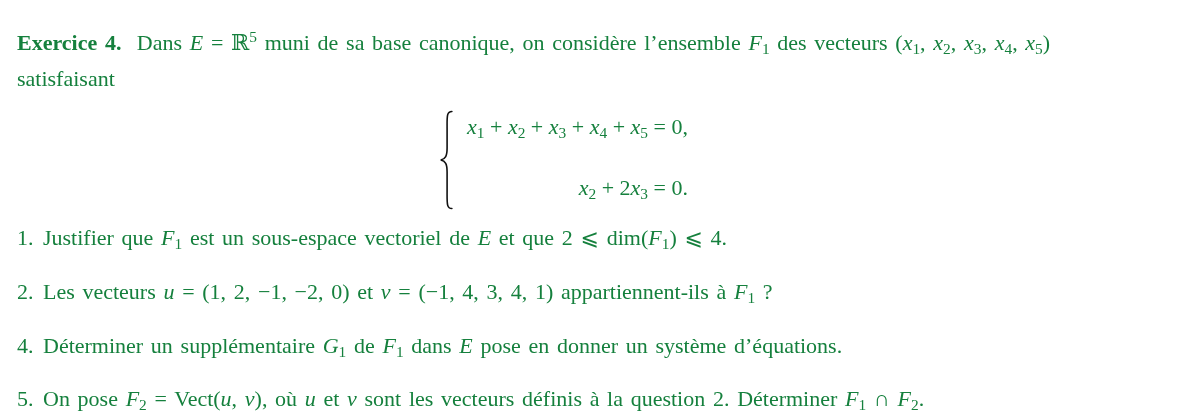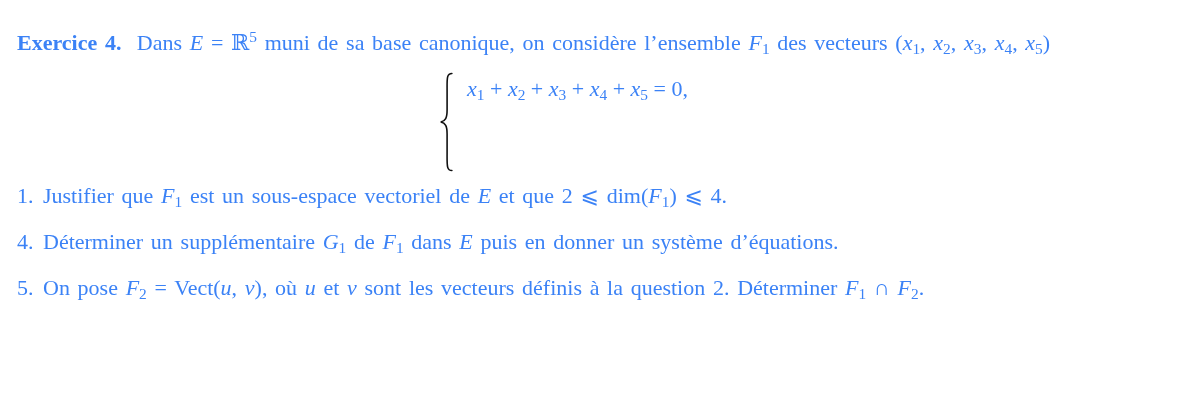--- a/index.html
+++ b/index.html
@@ -2,85 +2,90 @@
 <html><head>
 <meta charset="utf-8">
 <style>
   html, body { margin: 0; padding: 0; background: #ffffff; }
   .page {
     position: relative;
     width: 1180px;
     height: 417px;
     box-sizing: border-box;
     background: #ffffff;
-    color: #3b82f6;
+    color: #15803d;
     font-family: "Liberation Serif", "DejaVu Serif", "DejaVu Sans", serif;
     font-size: 22px;
     padding: 22px 14px 0 17px;
     overflow: hidden;
   }
   .intro-line {
     white-space: nowrap;
     line-height: 30px;
     word-spacing: 0.10em;
   }
   .system {
     display: flex;
     align-items: center;
     margin-left: 420px;
-    margin-top: 8px;
+    margin-top: 16px;
     height: 100px;
   }
   .brace-svg { width: 17px; height: 100px; display: block; }
   .eq-col {
     display: flex;
     flex-direction: column;
     justify-content: space-between;
     text-align: right;
     padding-left: 13px;
     height: 100px;
   }
   .eq { line-height: 33px; white-space: nowrap; }
   .questions { margin-top: 8px; }
   .question {
     white-space: nowrap;
-    line-height: 24px;
+    line-height: 32px;
     margin-bottom: 16px;
     word-spacing: 0.10em;
     margin-top: 12px;
   }
   .qnum { display: inline-block; min-width: 26px; }
   .seg-b   { font-weight: 700; }
   .seg-i   { font-style: italic; }
   .seg-sub { font-size: 0.70em; vertical-align: -0.24em; }
   .seg-sup { font-size: 0.70em; vertical-align: 0.55em; }
 </style>
 </head>
 <body>
 
 <div class="page">
 
   <div>
     <div class="intro-line"><span class="seg-b">Exercice 4.</span><span>&nbsp; Dans </span><span class="seg-i">E</span><span> = ℝ</span><span class="seg-sup">5</span><span> muni de sa base canonique, on considère l’ensemble </span><span class="seg-i">F</span><span class="seg-sub">1</span><span> des vecteurs (</span><span class="seg-i">x</span><span class="seg-sub">1</span><span>, </span><span class="seg-i">x</span><span class="seg-sub">2</span><span>, </span><span class="seg-i">x</span><span class="seg-sub">3</span><span>, </span><span class="seg-i">x</span><span class="seg-sub">4</span><span>, </span><span class="seg-i">x</span><span class="seg-sub">5</span><span>)</span></div>
+    <div class="intro-line"><span>satisfaisant</span></div>
   </div>
 
   <div class="system">
     <svg class="brace-svg" viewBox="0 0 16 100" preserveAspectRatio="none">
       <path d="M 14 1.5 C 9 1.5 9.5 7 9.5 18 L 9.5 38 C 9.5 46 8 49 3.5 50 C 8 51 9.5 54 9.5 62 L 9.5 82 C 9.5 93 9 98.5 14 98.5" stroke="#111111" stroke-width="1.5" fill="none" stroke-linecap="round"></path>
     </svg>
     <div class="eq-col">
       <div class="eq"><span class="seg-i">x</span><span class="seg-sub">1</span><span> + </span><span class="seg-i">x</span><span class="seg-sub">2</span><span> + </span><span class="seg-i">x</span><span class="seg-sub">3</span><span> + </span><span class="seg-i">x</span><span class="seg-sub">4</span><span> + </span><span class="seg-i">x</span><span class="seg-sub">5</span><span> = 0,</span></div>
+      <div class="eq"><span class="seg-i">x</span><span class="seg-sub">2</span><span> + 2</span><span class="seg-i">x</span><span class="seg-sub">3</span><span> = 0.</span></div>
     </div>
   </div>
 
   <div class="questions">
     <div class="question">
       <span class="qnum">1.</span><span class="qtext"><span>Justifier que </span><span class="seg-i">F</span><span class="seg-sub">1</span><span> est un sous-espace vectoriel de </span><span class="seg-i">E</span><span> et que 2 ⩽ dim(</span><span class="seg-i">F</span><span class="seg-sub">1</span><span>) ⩽ 4.</span></span>
     </div>
     <div class="question">
-      <span class="qnum">4.</span><span class="qtext"><span>Déterminer un supplémentaire </span><span class="seg-i">G</span><span class="seg-sub">1</span><span> de </span><span class="seg-i">F</span><span class="seg-sub">1</span><span> dans </span><span class="seg-i">E</span><span> puis en donner un système d’équations.</span></span>
+      <span class="qnum">2.</span><span class="qtext"><span>Les vecteurs </span><span class="seg-i">u</span><span> = (1, 2, −1, −2, 0) et </span><span class="seg-i">v</span><span> = (−1, 4, 3, 4, 1) appartiennent-ils à </span><span class="seg-i">F</span><span class="seg-sub">1</span><span> ?</span></span>
+    </div>
+    <div class="question">
+      <span class="qnum">4.</span><span class="qtext"><span>Déterminer un supplémentaire </span><span class="seg-i">G</span><span class="seg-sub">1</span><span> de </span><span class="seg-i">F</span><span class="seg-sub">1</span><span> dans </span><span class="seg-i">E</span><span> pose en donner un système d’équations.</span></span>
     </div>
     <div class="question">
       <span class="qnum">5.</span><span class="qtext"><span>On pose </span><span class="seg-i">F</span><span class="seg-sub">2</span><span> = Vect(</span><span class="seg-i">u</span><span>, </span><span class="seg-i">v</span><span>), où </span><span class="seg-i">u</span><span> et </span><span class="seg-i">v</span><span> sont les vecteurs définis à la question 2. Déterminer </span><span class="seg-i">F</span><span class="seg-sub">1</span><span> ∩ </span><span class="seg-i">F</span><span class="seg-sub">2</span><span>.</span></span>
     </div>
   </div>
 
 </div>
 
 </body></html>

